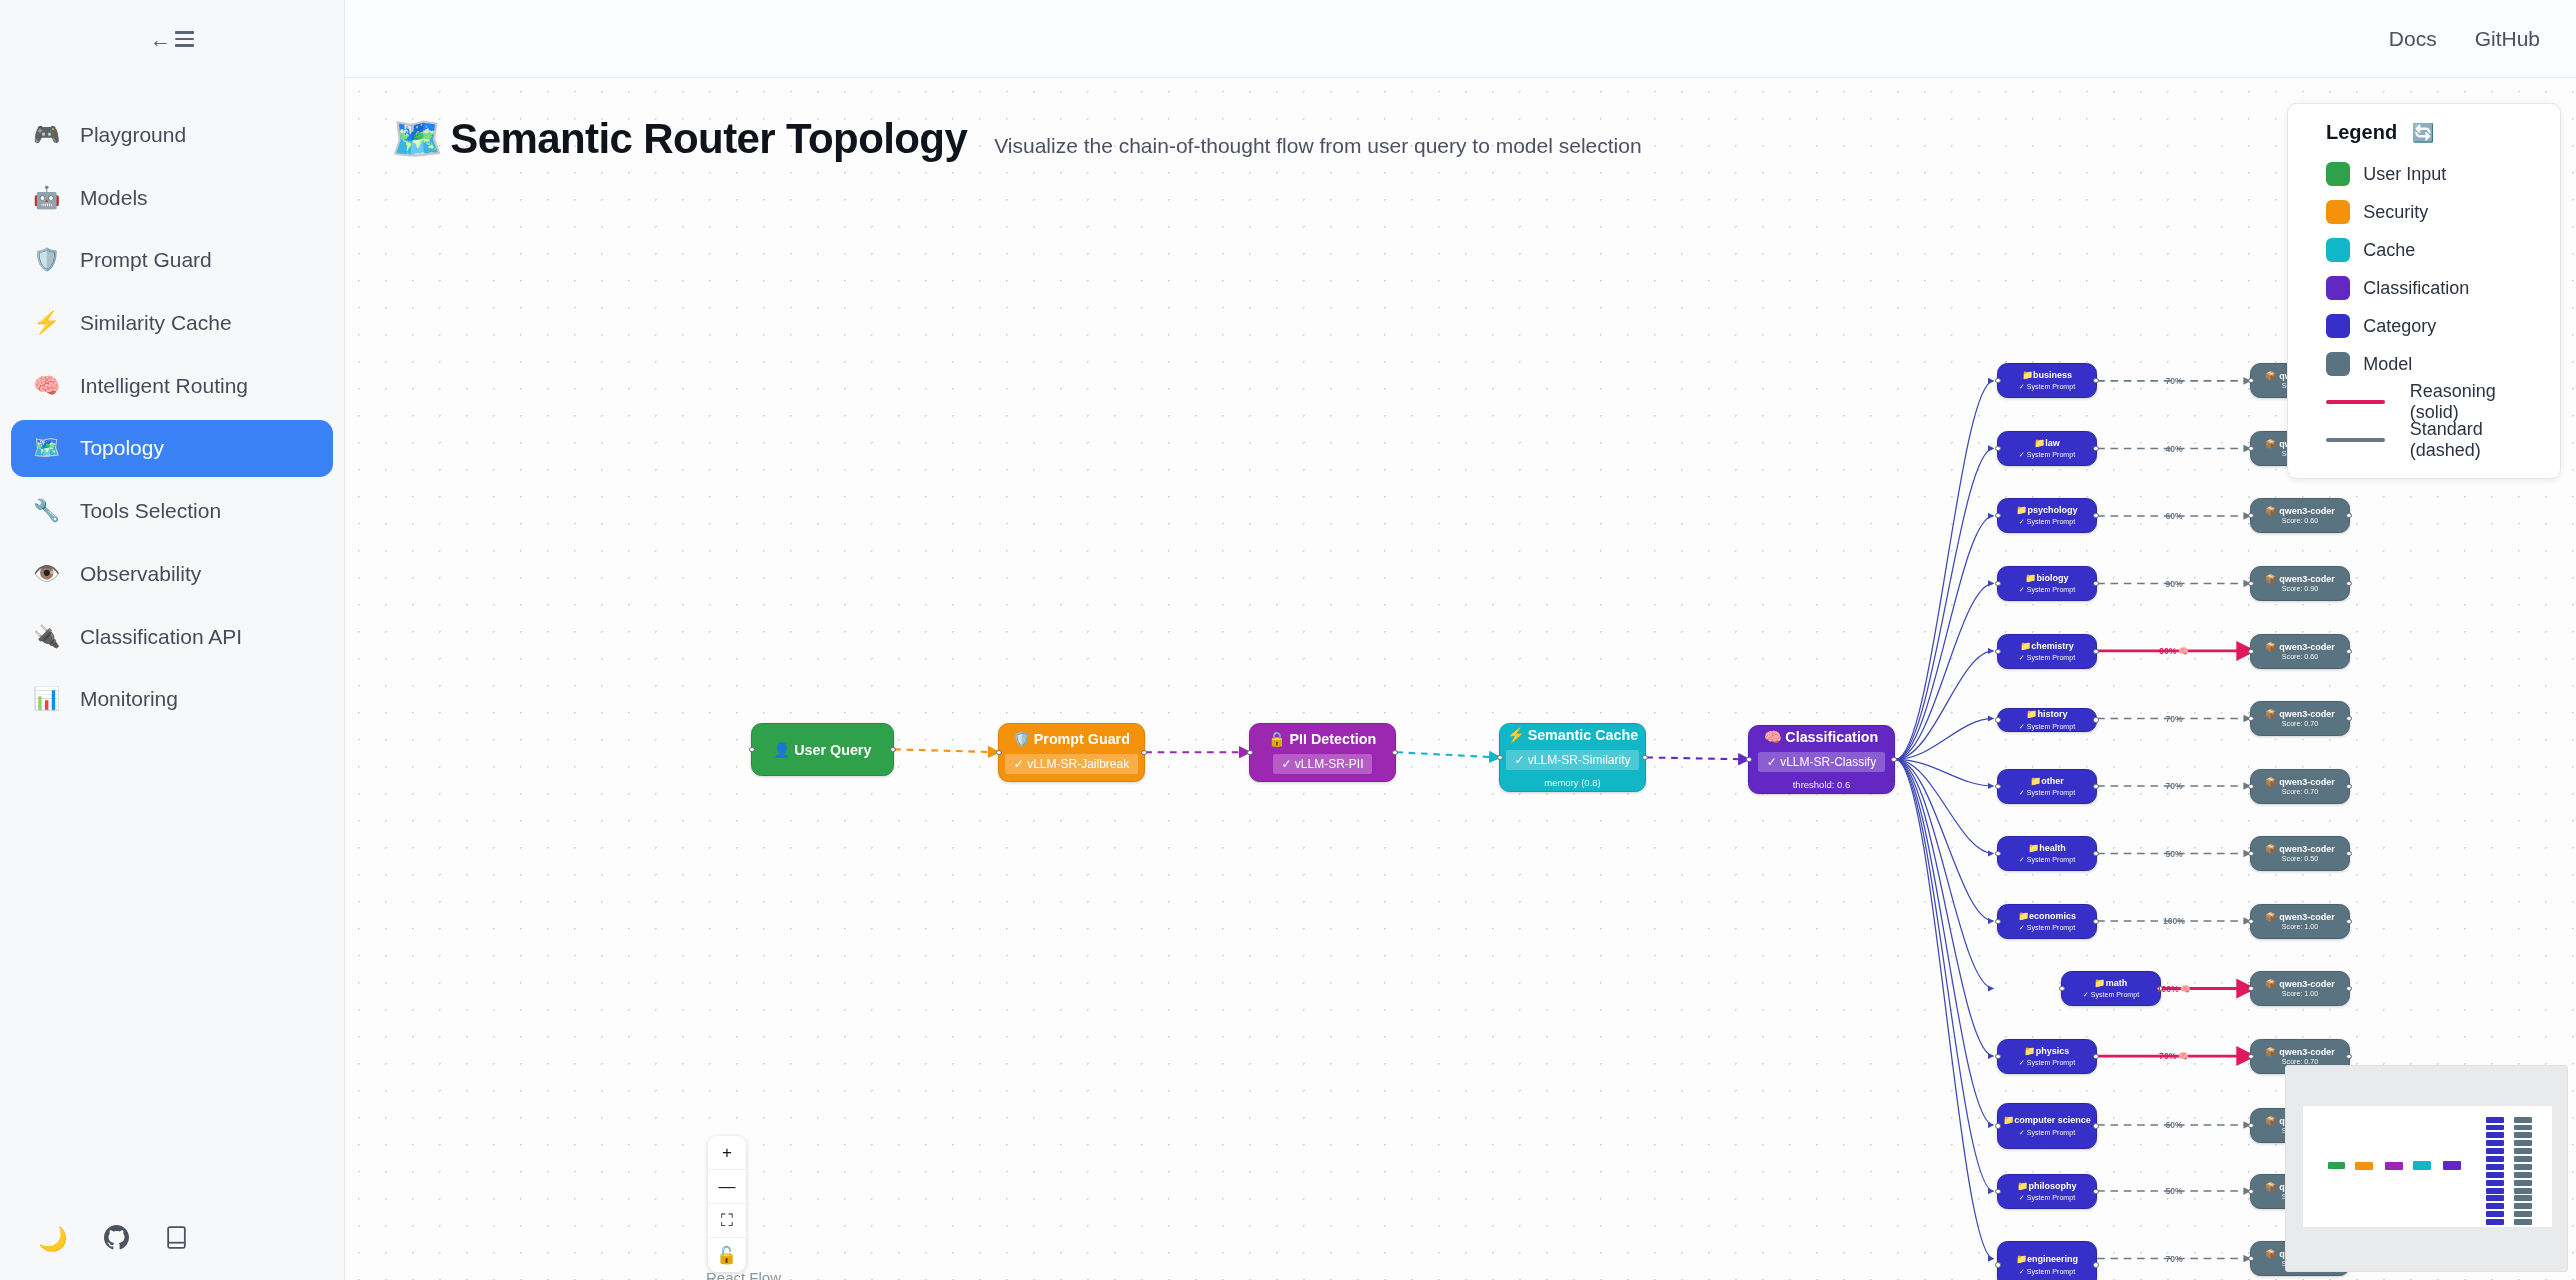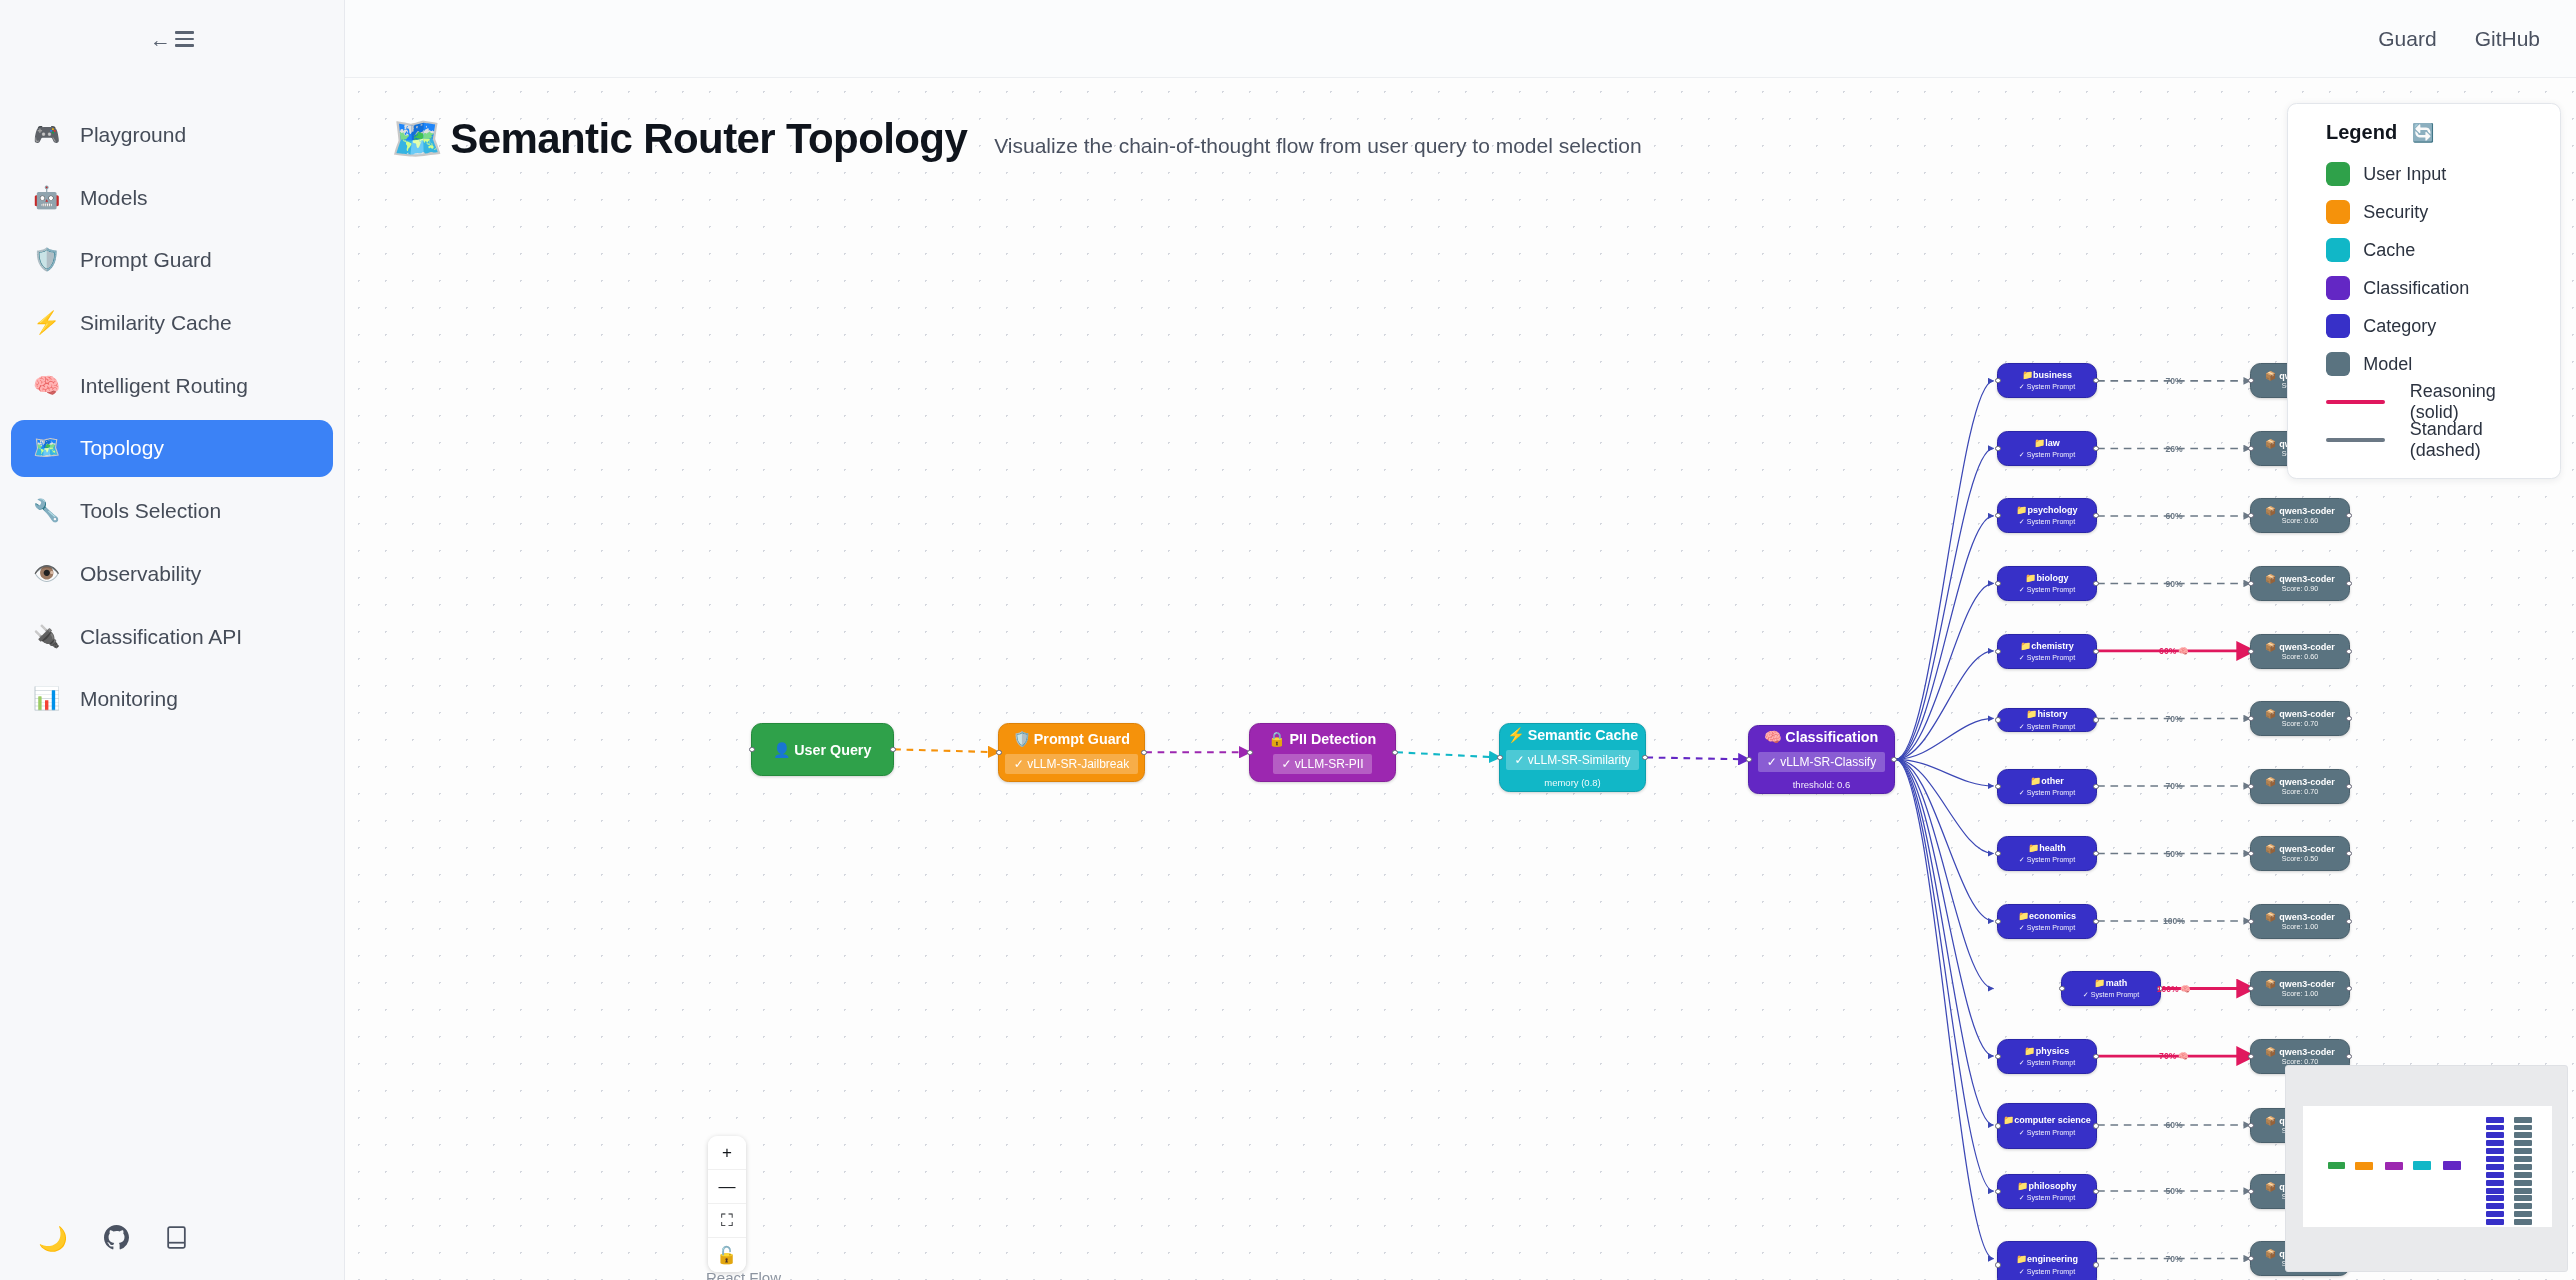--- a/index.html
+++ b/index.html
@@ -231,21 +231,21 @@
             <rect x="2" y="2" width="16" height="20" rx="1.5"></rect>
             <line x1="2" y1="17" x2="18" y2="17"></line>
           </svg>
       </span>
     </div>
   </aside>
 
   <section class="main">
 
     <header class="topbar">
-      <a>Guard</a>
+      <a>Docs</a>
       <a>GitHub</a>
     </header>
 
     <div class="canvas">
 
       <div class="page-head">
         <h1 class="page-title">
           <span>🗺️</span>
             <span>Semantic Router Topology</span>
         </h1>
@@ -517,21 +517,21 @@
               <span class="sc">Score: 0.70</span>
               <span class="handle l"></span>
               <span class="handle r"></span>
             </div>
           </div>
         <div id="elabels">
             <div class="elabel std" style="left: 1829px; top: 303px;">
               <span>70%</span>
             </div>
             <div class="elabel std" style="left: 1829px; top: 371px;">
-              <span>26%</span>
+              <span>40%</span>
             </div>
             <div class="elabel std" style="left: 1829px; top: 438px;">
               <span>60%</span>
             </div>
             <div class="elabel std" style="left: 1829px; top: 506px;">
               <span>90%</span>
             </div>
             <div class="elabel rsn" style="left: 1829px; top: 573px;">
               <span>60%</span>
               <span style="font-size:8.6px">🧠</span>

